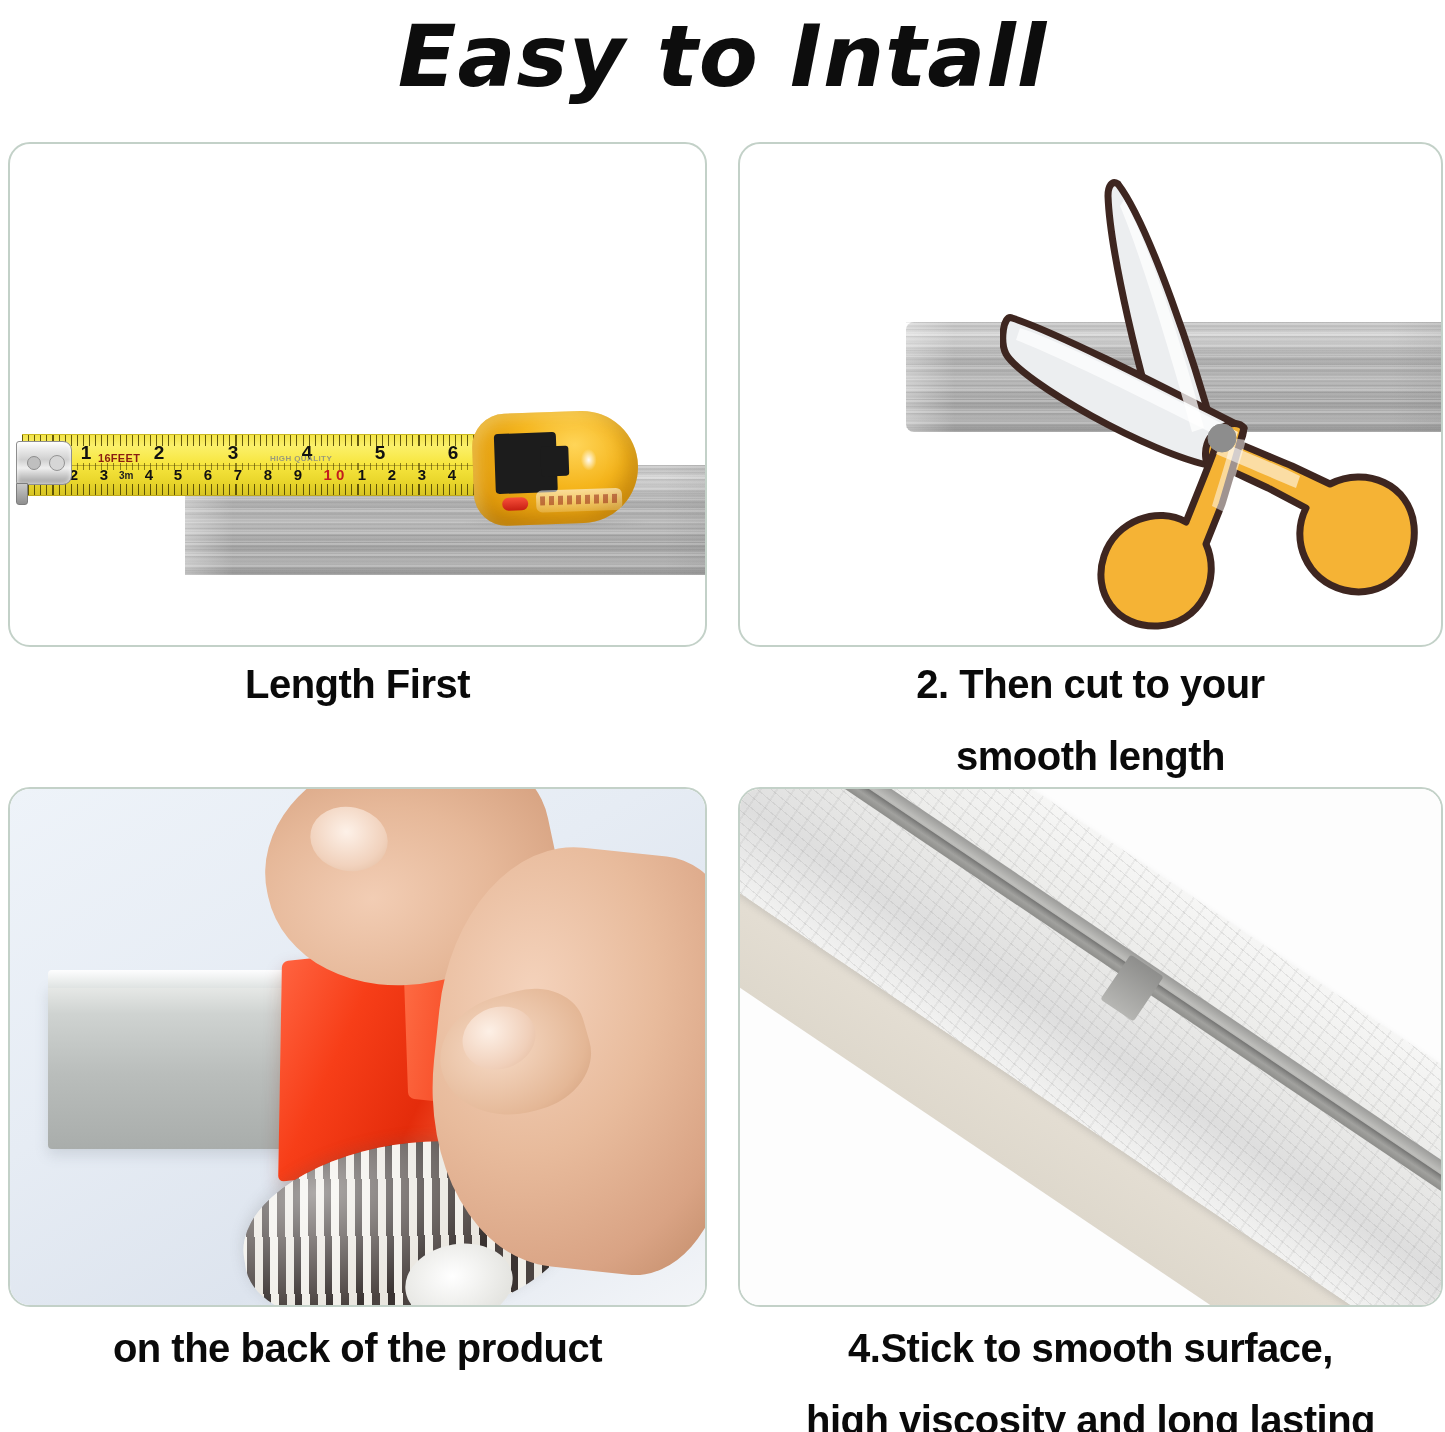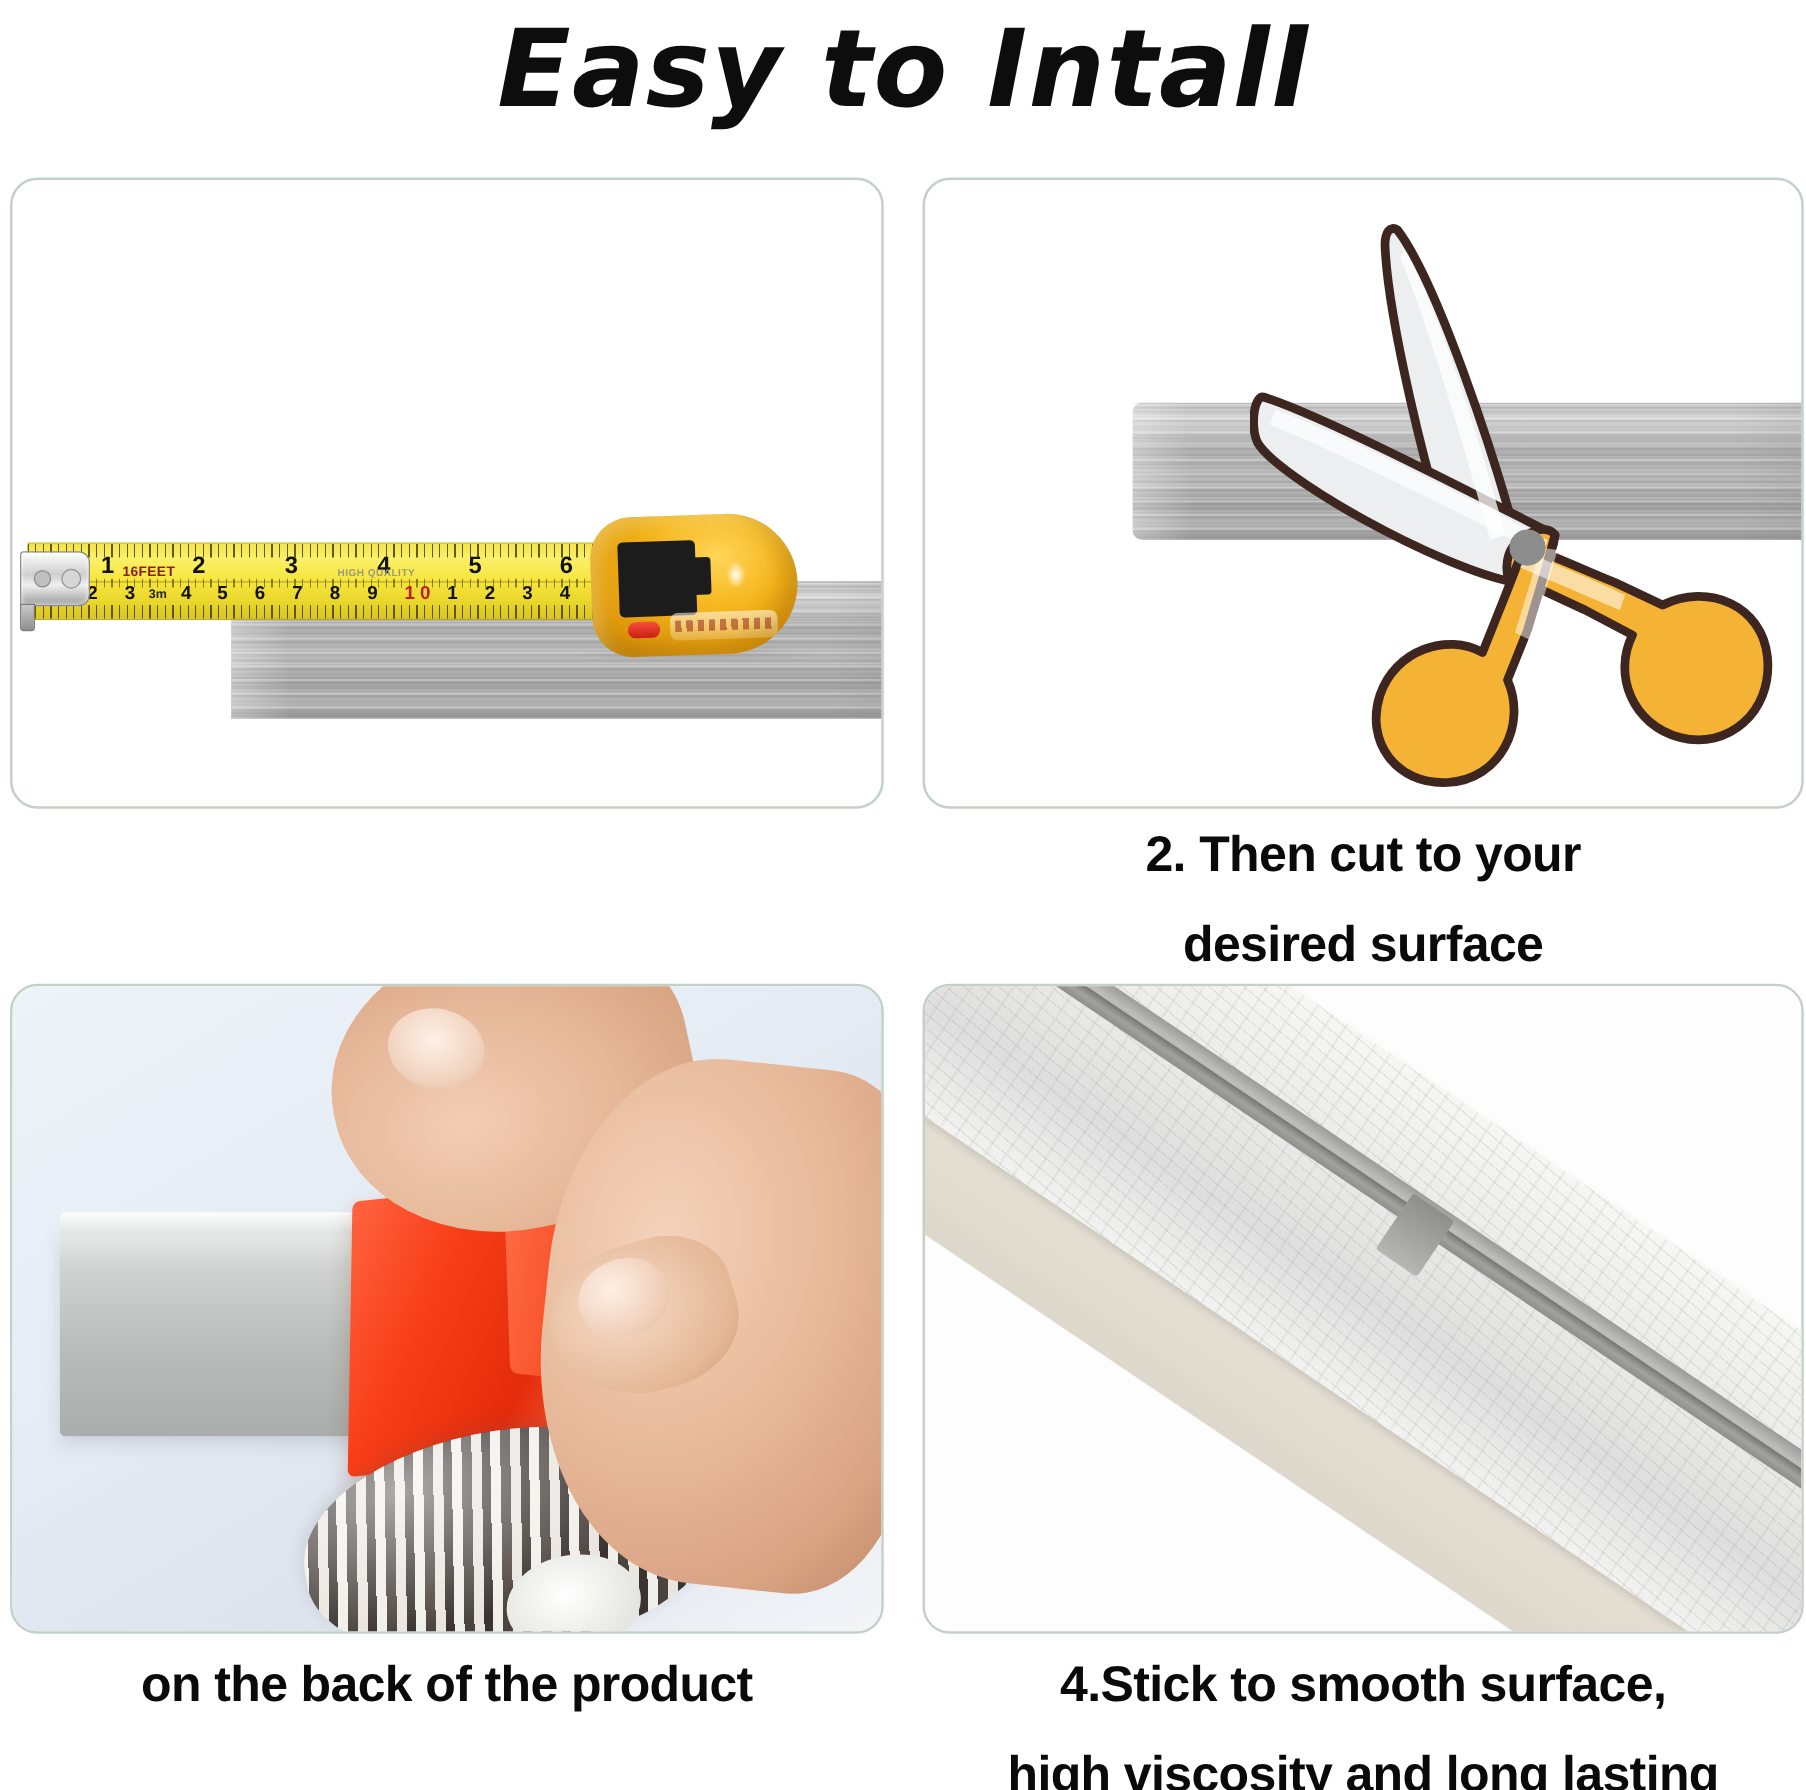--- a/index.html
+++ b/index.html
@@ -420,24 +420,25 @@
   <div id="photo4">
     <div class="p4-band p4-wall"></div>
     <div class="p4-band p4-strip"></div>
     <div class="p4-band p4-edge"></div>
     <div class="p4-band p4-shadowline"></div>
     <div class="p4-notch"></div>
   </div>
 </div>
 
 <div class="caption" id="cap1">
+  <span class="l2">Length First</span>
 </div>
 <div class="caption" id="cap2">
   <span>2. Then cut to your</span>
-  <span class="l2">desired surface</span>
+  <span class="l2">smooth length</span>
 </div>
 <div class="caption" id="cap3">
   <span class="l2">on the back of the product</span>
 </div>
 <div class="caption" id="cap4">
   <span>4.Stick to smooth surface,</span>
   <span class="l2">high viscosity and long lasting</span>
 </div>
 
 </body></html>

